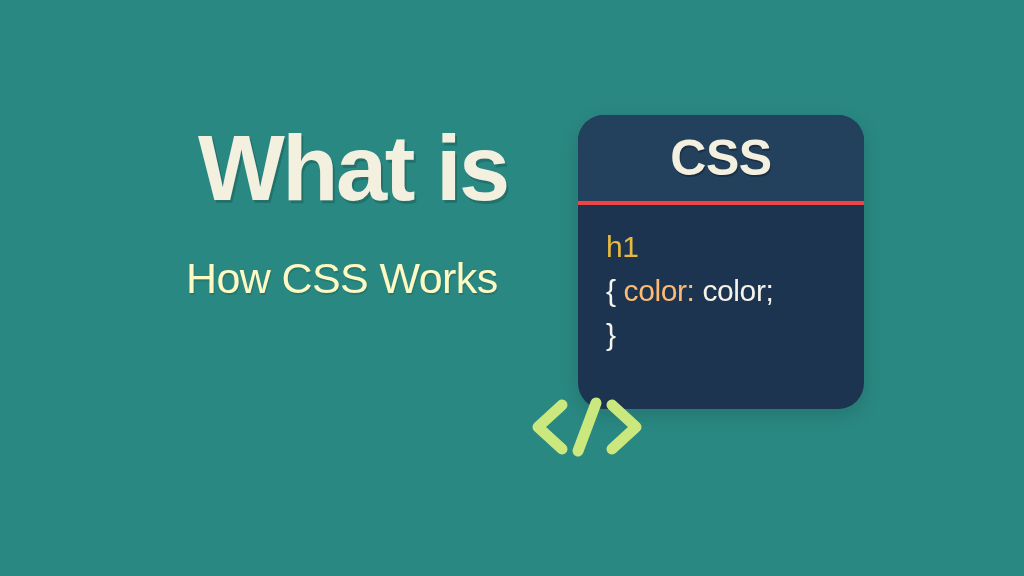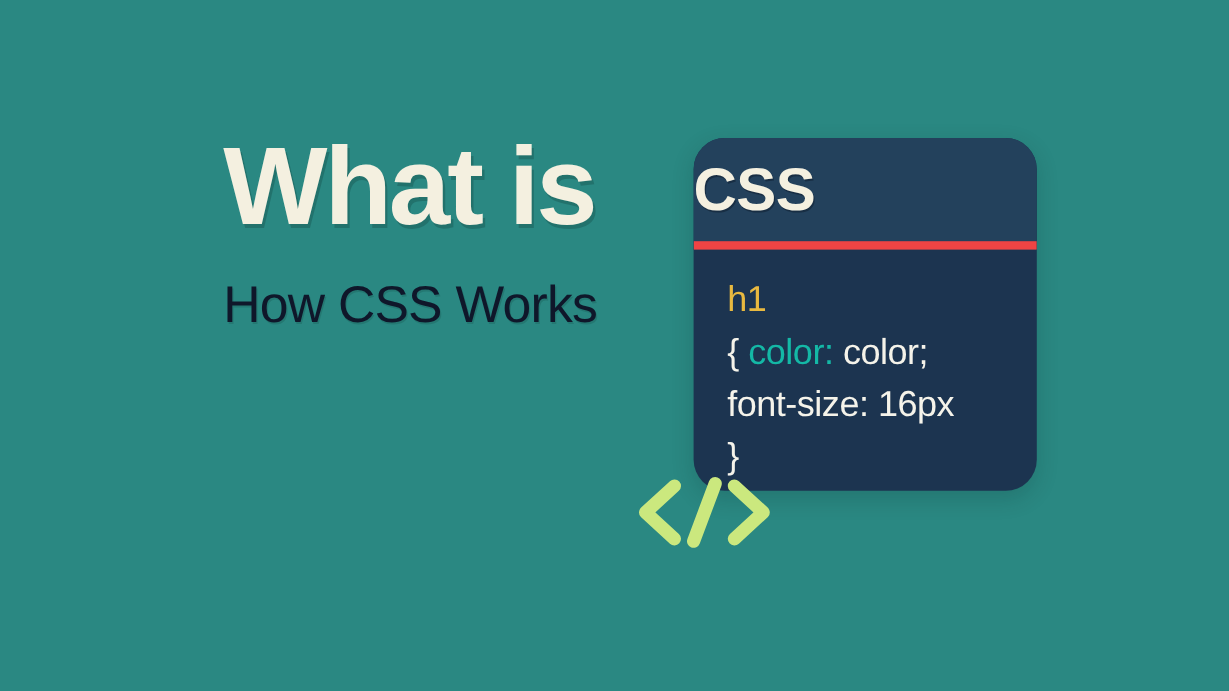--- a/index.html
+++ b/index.html
@@ -24,37 +24,37 @@
 
   
   #left-column {
     position: absolute;
     left: 186px;
     top: 112px;
     width: 390px;
   }
 
   #headline {
-    margin: 0;
+    margin: 12px;
     color: #f4f0e0;
     font-family: "Liberation Sans", sans-serif;
     font-weight: bold;
     font-size: 92px;
     line-height: 0.97;
     letter-spacing: -2.5px;
     text-shadow: 2px 3px 0 rgba(18, 62, 60, 0.30);
   }
   #headline .line {
     display: block;
   }
 
   #subtitle {
     margin: 0;
     padding-top: 26px;
-    color: #0f172a;
+    color: #fef9c3;
     font-family: "Liberation Sans", sans-serif;
     font-weight: normal;
     font-size: 43px;
     line-height: 1.28;
     letter-spacing: -0.6px;
     text-shadow: 1px 2px 0 rgba(18, 62, 60, 0.22);
   }
   #subtitle .line {
     display: block;
   }
@@ -80,22 +80,22 @@
     border-radius: 26px;
     overflow: hidden;
     box-shadow: 0 6px 18px rgba(12, 40, 38, 0.18);
   }
 
   #card-header {
     height: 86px;
     background: #23415c;
     display: flex;
     align-items: center;
-    justify-content: flex-start;
-    border-bottom: 7px solid #ef4444;
+    justify-content: center;
+    border-bottom: 4px solid #ef4444;
   }
   #card-header-title {
     color: #f4f0e0;
     font-family: "Liberation Sans", sans-serif;
     font-weight: bold;
     font-size: 50px;
     letter-spacing: -0.5px;
     text-shadow: 1px 2px 0 rgba(10, 25, 40, 0.45);
   }
 
@@ -106,21 +106,21 @@
   .code-line {
     font-family: "Liberation Sans", sans-serif;
     font-weight: normal;
     font-size: 30px;
     line-height: 1.46;
     color: #f5f3ea;
     white-space: pre;
     letter-spacing: -0.4px;
   }
   .tok-selector { color: #e8b940; }
-  .tok-property { color: #14b8a6; }
+  .tok-property { color: #fdba74; }
   .tok-punct    { color: #f5f3ea; }
   .tok-value    { color: #f5f3ea; }
 </style>
 </head>
 <body>
 
 <div id="slide">
 
   <div id="left-column">
 
@@ -149,21 +149,20 @@
     <div id="card-header">
       <span id="card-header-title">CSS</span>
     </div>
 
     <div id="card-body">
 
       <div class="code-line"><span class="tok-selector">h1</span></div>
 
       <div class="code-line"><span class="tok-punct">{ </span><span class="tok-property">color:</span><span class="tok-punct"> </span><span class="tok-value">color;</span></div>
 
-      <div class="code-line"><span class="tok-value">font-size:</span><span class="tok-punct"> </span><span class="tok-value">16px</span></div>
 
       <div class="code-line"><span class="tok-punct">}</span></div>
 
     </div>
 
   </div>
 
 </div>
 
 </body></html>

